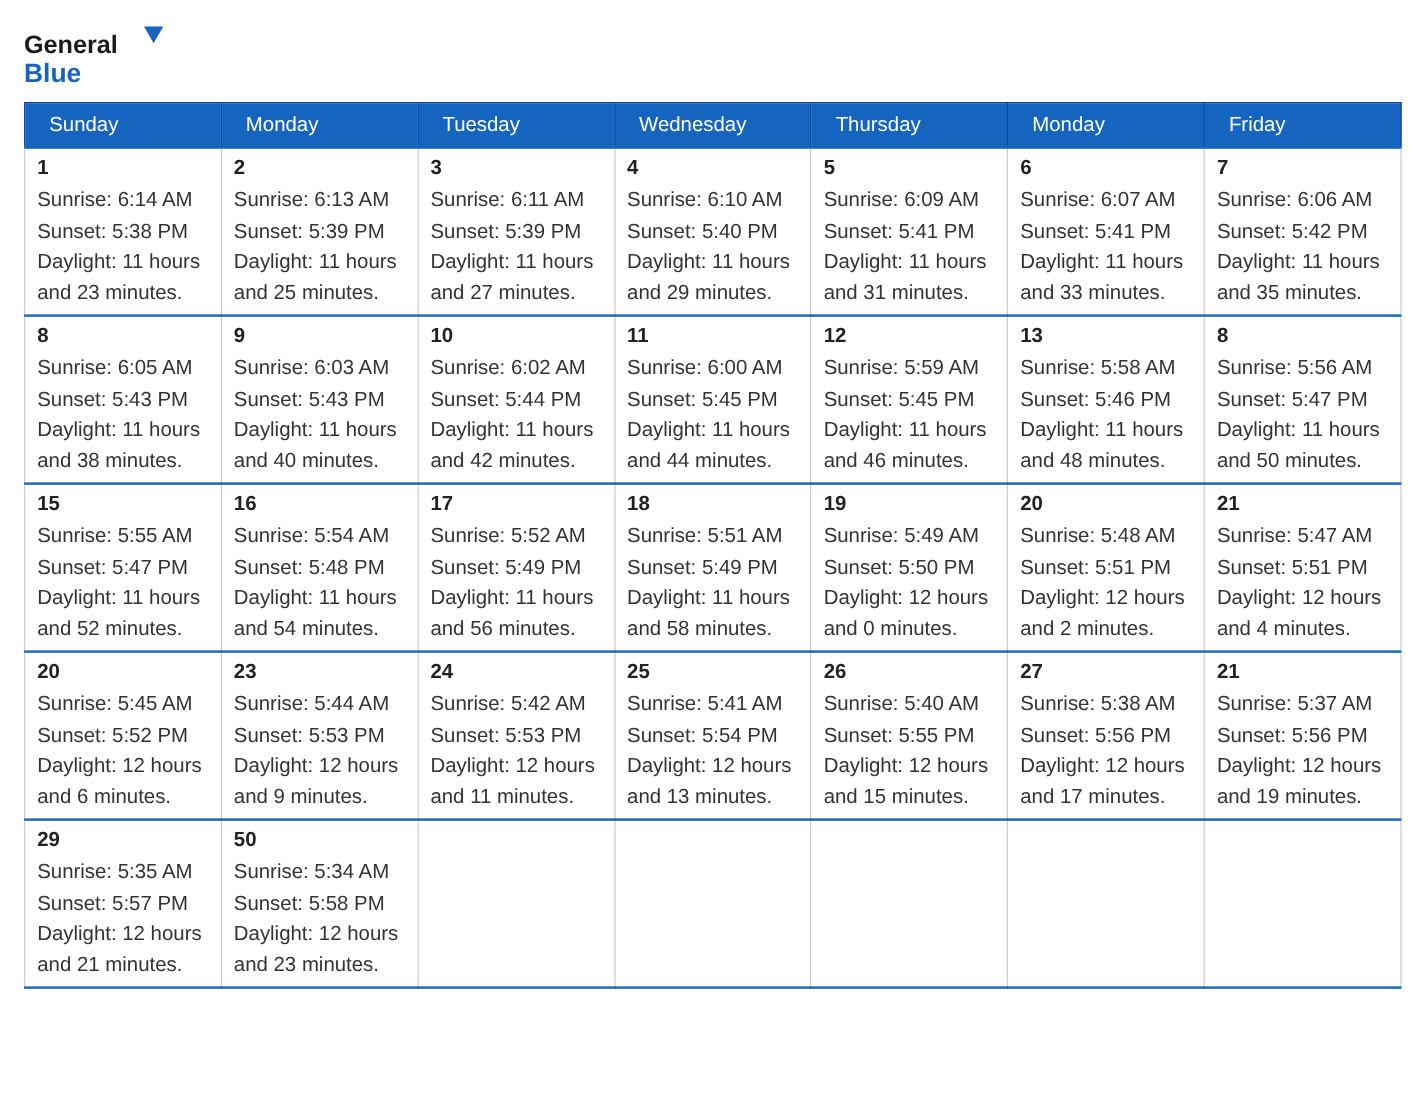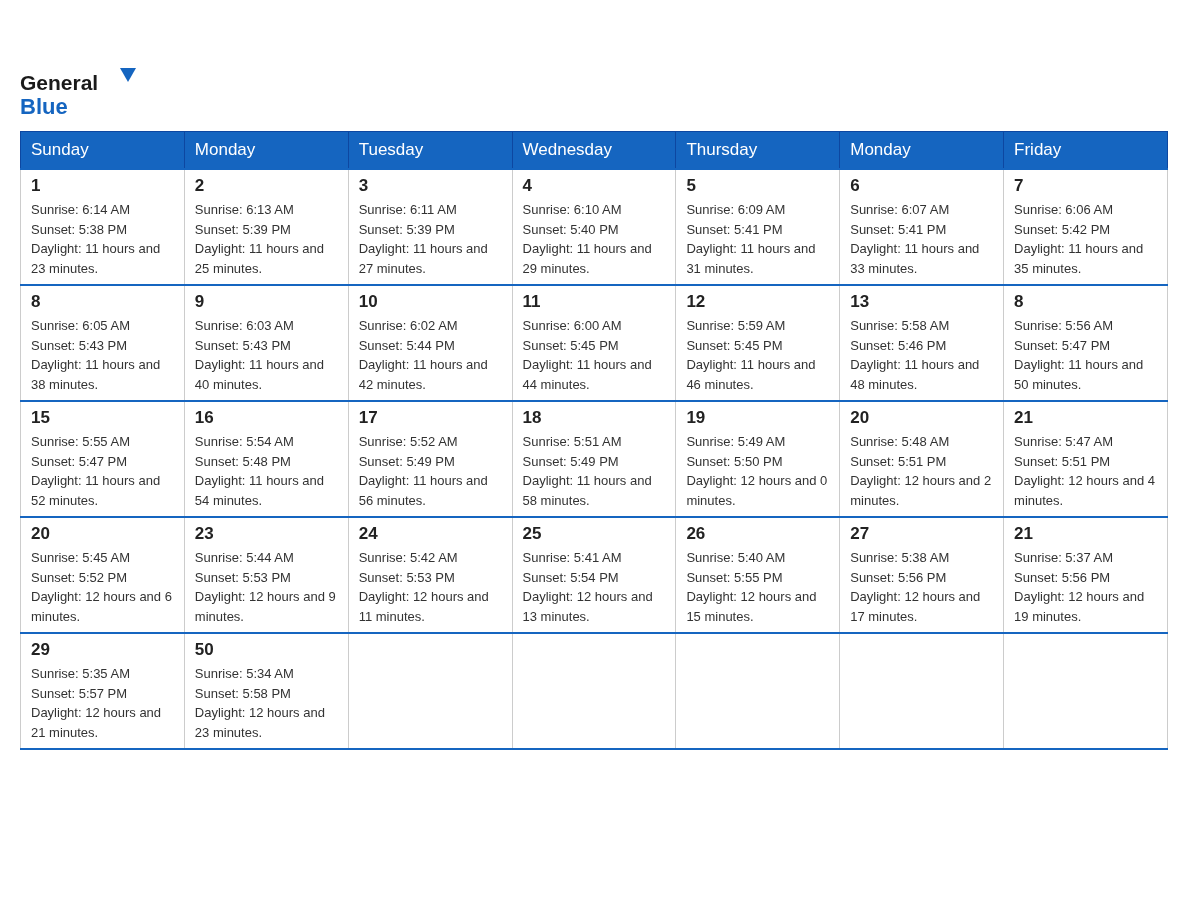--- a/index.html
+++ b/index.html
@@ -15,21 +15,20 @@
       justify-content: space-between;
       align-items: flex-start;
       margin-bottom: 10px;
     }
     .logo {
       display: flex;
       align-items: center;
       font-size: 22px;
       font-weight: bold;
       color: #ef4444;
-      margin-top: 46px;
     }
     .title-section {
       text-align: right;
     }
     .month-year {
       font-size: 48px;
       font-weight: bold;
       color: #1a1a1a;
     }
     .location {
@@ -38,21 +37,21 @@
       margin-top: 2px;
     }
     .calendar {
       width: 100%;
       border-collapse: collapse;
       margin-top: 10px;
     }
     .calendar th {
       background-color: #1565c0;
       color: white;
-      padding: 8px 10px;
+      padding: 8px 20px;
       text-align: left;
       font-size: 17px;
       font-weight: normal;
       border: 1px solid #0d47a1;
     }
     .calendar td {
       vertical-align: top;
       padding: 6px 10px;
       border: 1px solid #ccc;
       width: 14.28%;
@@ -60,21 +59,21 @@
       font-size: 13px;
       color: #222;
     }
     .day-number {
       font-size: 17px;
       font-weight: bold;
       margin-bottom: 4px;
       display: block;
     }
     .day-info {
-      font-size: 13px;
+      font-size: 17px;
       line-height: 1.5;
       color: #333;
     }
     .empty-cell {
       background: #fff;
     }
     .calendar tr {
       border-bottom: 2px solid #1565c0;
     }
   </style>

